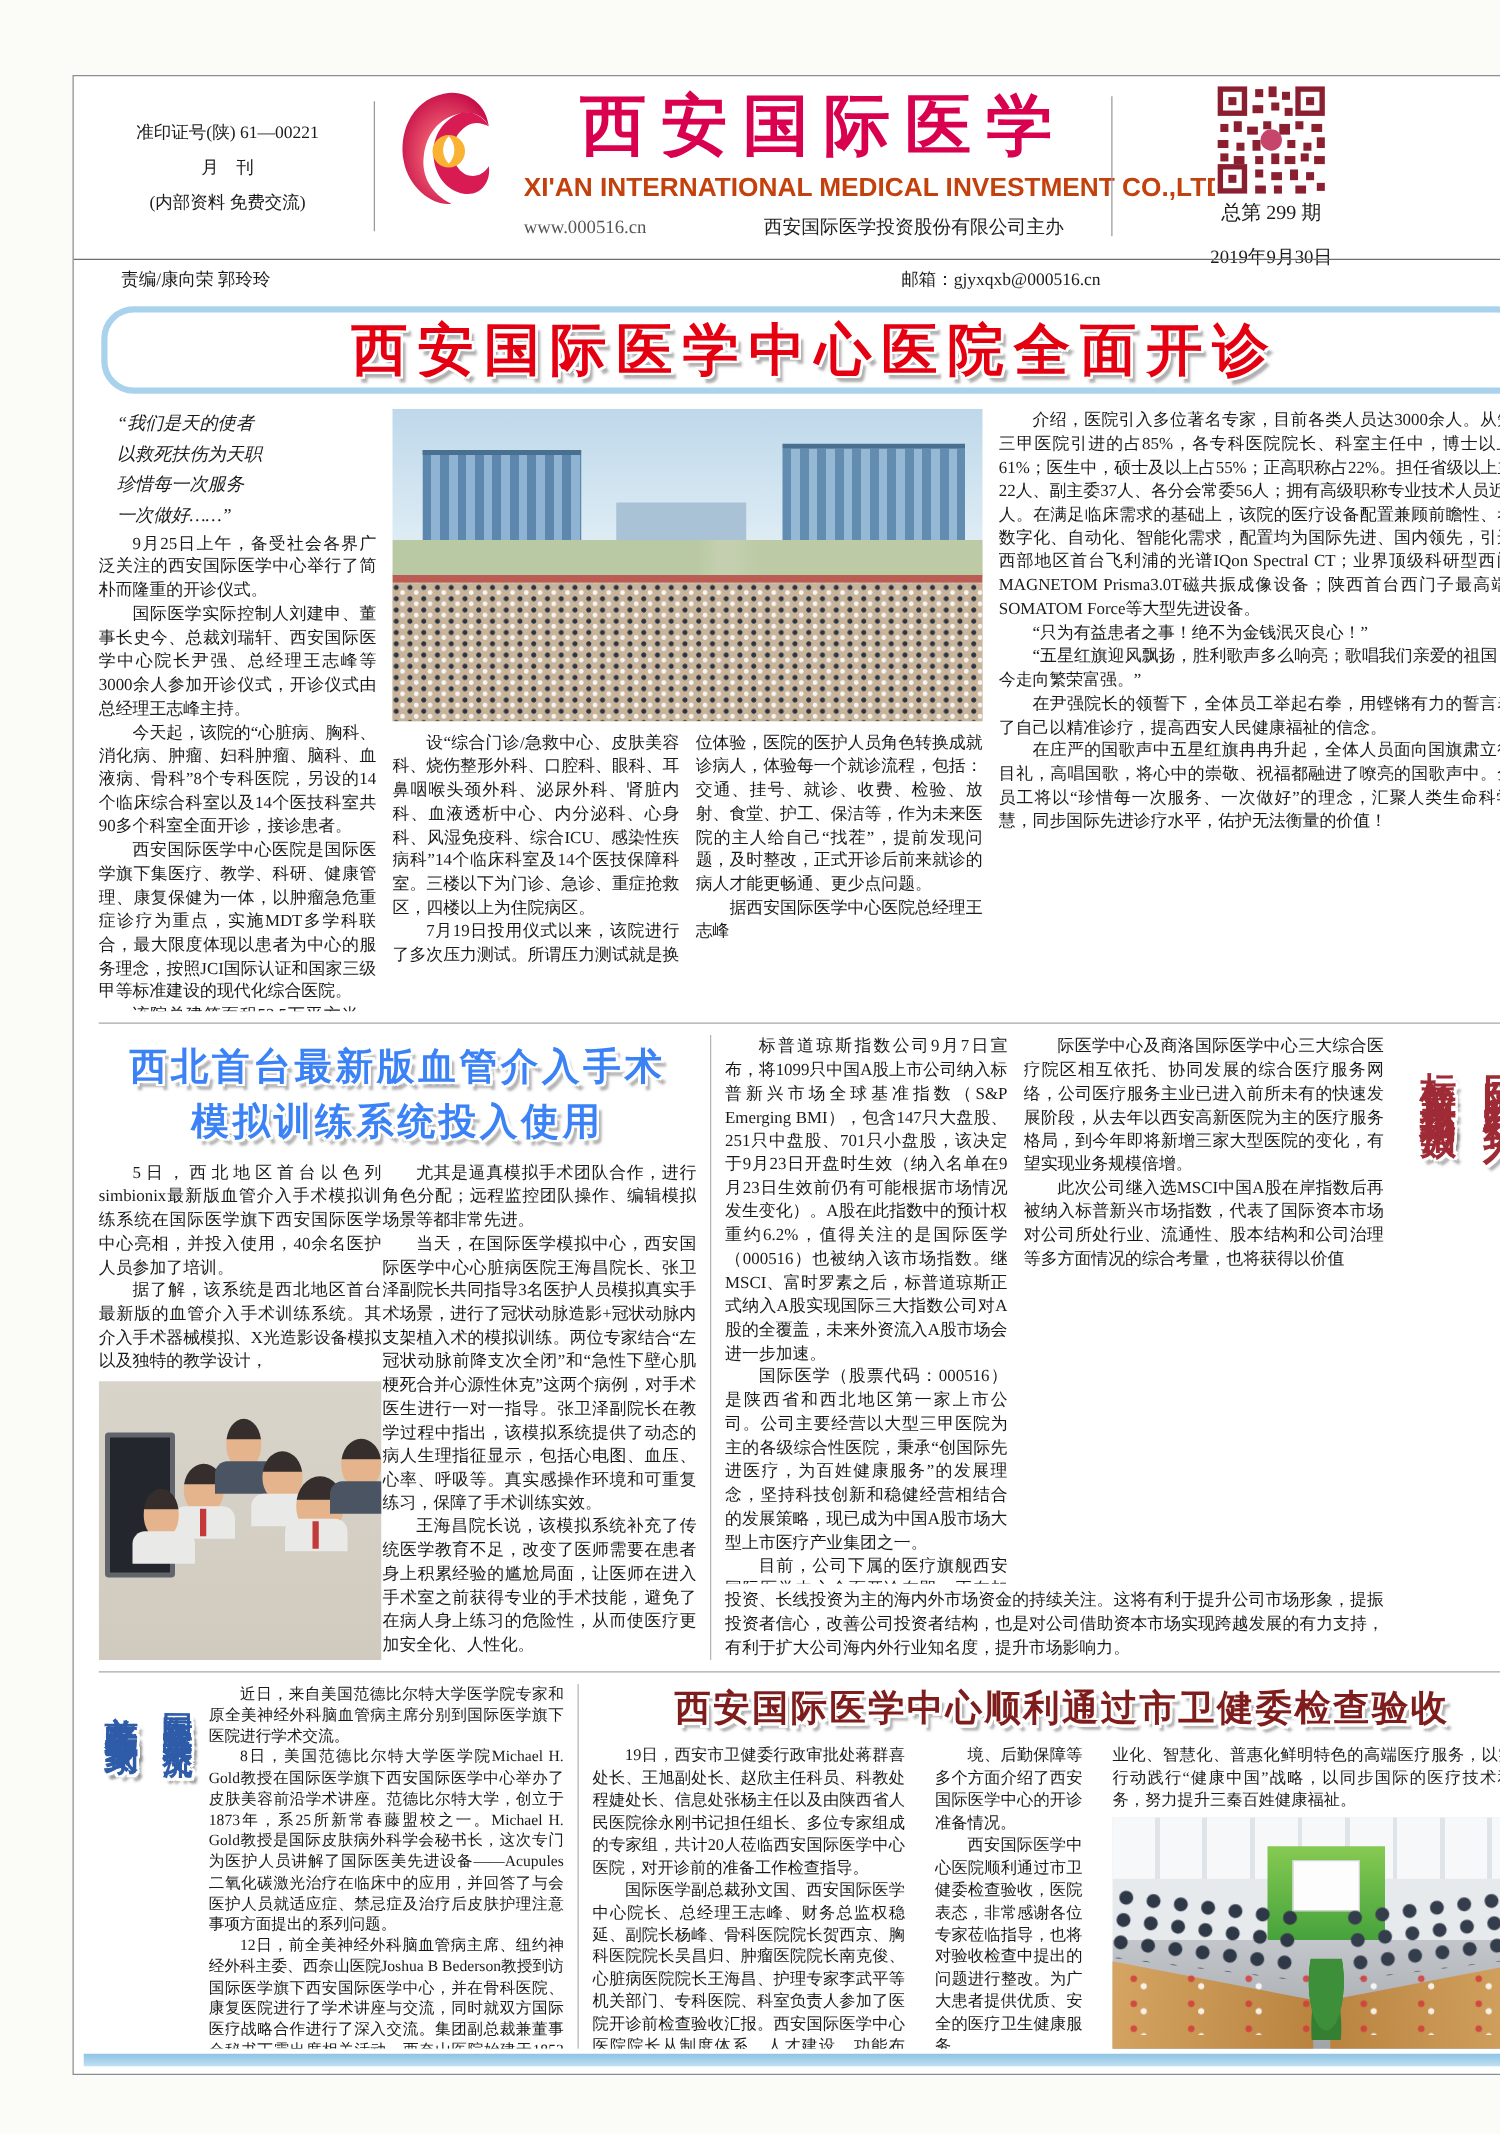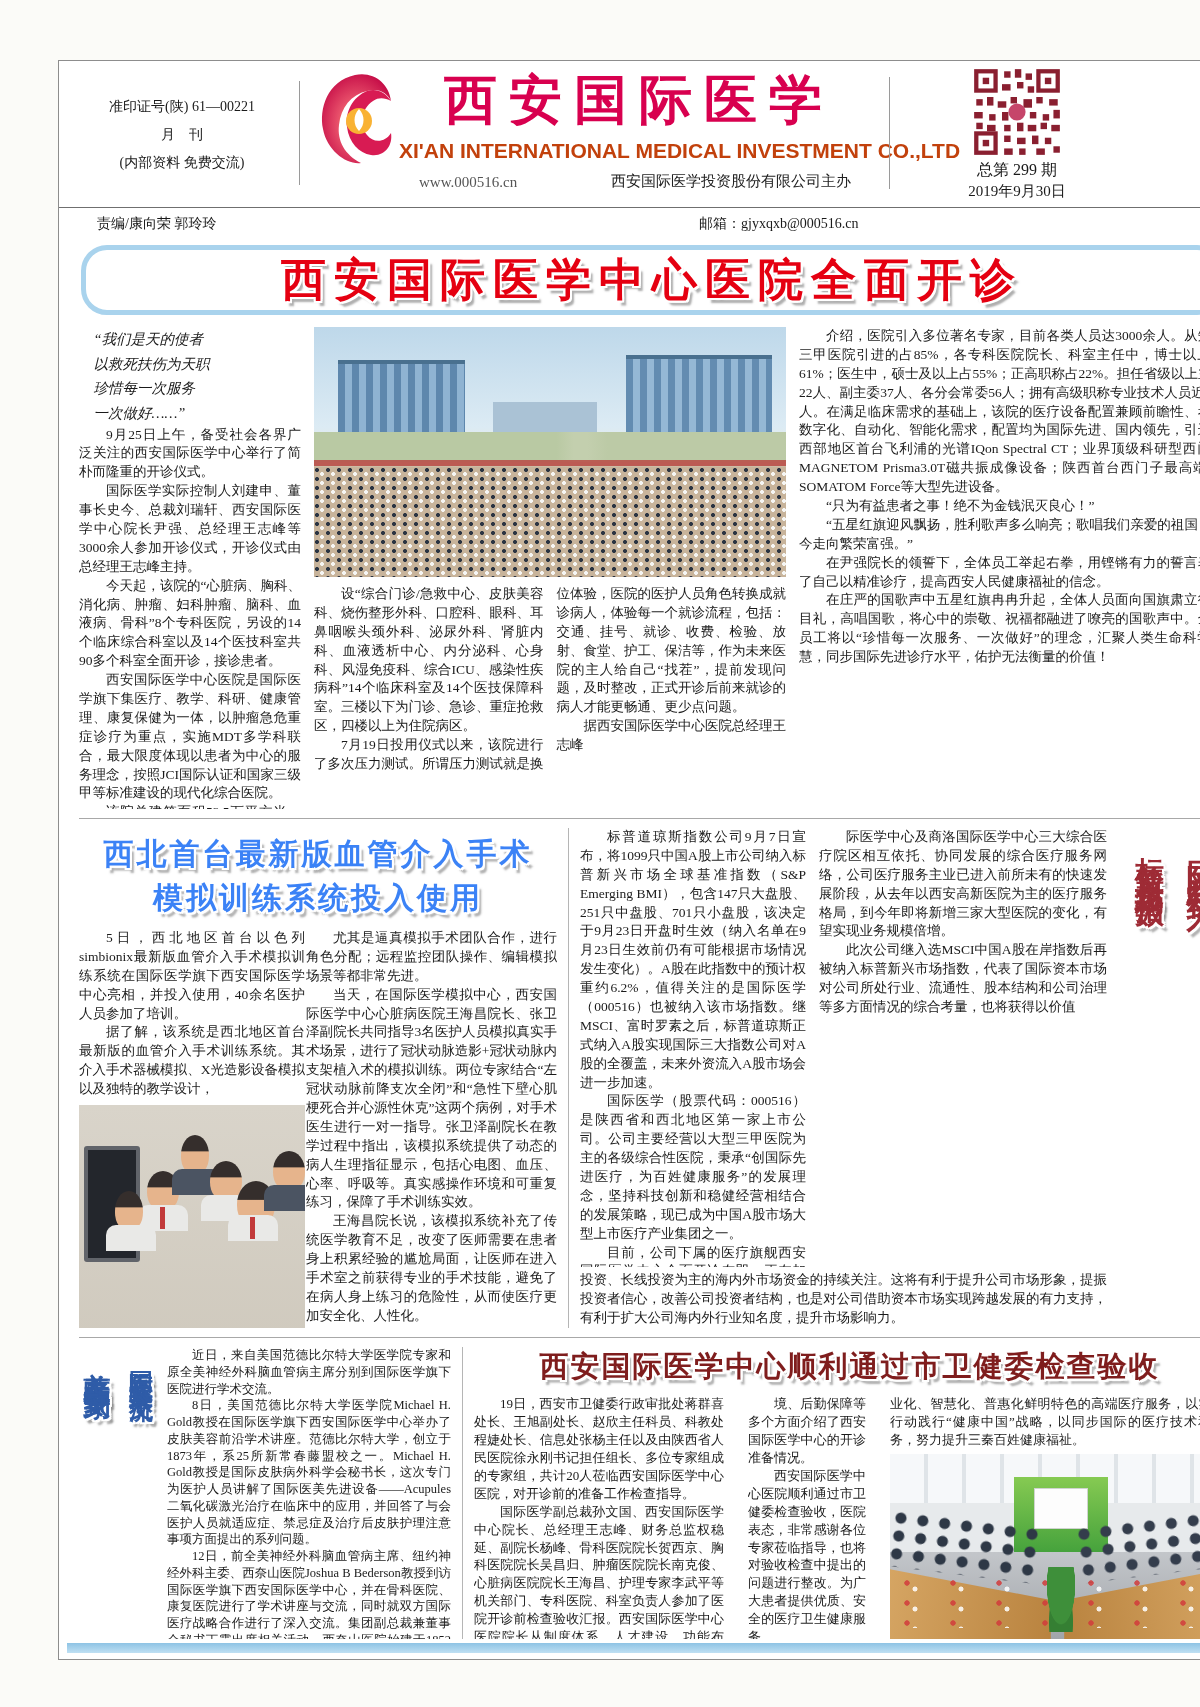--- a/index.html
+++ b/index.html
@@ -10,34 +10,34 @@
 }
 .frame {
   position:absolute; left:58px; top:60px; width:1188px; height:1600px;
   background:#fff; border:1px solid #8d8d8d;
 }
 
 .header { position:relative; height:146px; }
 .permit-box { position:absolute; left:16px; top:32px; width:214px; text-align:center; font-size:14px; line-height:2.0; }
 .hdr-vdiv1 { position:absolute; left:240px; top:20px; width:1px; height:104px; background:#9a9a9a; }
 .logo { position:absolute; left:256px; top:10px; width:80px; height:96px; }
-.masthead { position:absolute; left:340px; top:4px; width:480px; text-align:center; }
+.masthead { position:absolute; left:360px; top:4px; width:480px; text-align:center; }
 .masthead-cn { font-family:"Liberation Sans","DejaVu Sans",sans-serif; font-weight:900; font-size:53px; color:#d8004f; letter-spacing:12px; white-space:nowrap; }
 .masthead-en { font-family:"Liberation Sans","DejaVu Sans",sans-serif; font-weight:700; font-size:21px; color:#c2410c; margin-top:2px; white-space:nowrap; }
 .website { position:absolute; left:360px; top:113px; font-size:15px; color:#555; }
 .organizer { position:absolute; left:552px; top:111px; font-size:15px; color:#222; }
 .hdr-vdiv2 { position:absolute; left:830px; top:16px; width:1px; height:112px; background:#9a9a9a; }
 .issue-box { position:absolute; left:846px; top:6px; width:224px; text-align:center; }
 .qr { width:90px; height:90px; margin:0 auto; display:block; }
 .issue-no { font-size:16px; margin-top:3px; }
-.issue-date { font-size:15px; margin-top:1px; }
+.issue-date { font-size:15px; margin-top:15px; }
 
 .editors { position:relative; border-top:1px solid #6f6f6f; height:30px; font-size:14px; }
 .editors .names { position:absolute; left:38px; top:7px; }
-.editors .email { position:absolute; left:640px; top:7px; }
+.editors .email { position:absolute; left:662px; top:7px; }
 
 .content { padding:4px 20px 0; }
 .outline { text-shadow:-2px 0 #fff,2px 0 #fff,0 -2px #fff,0 2px #fff,-2px -2px #fff,2px -2px #fff,-2px 2px #fff,2px 2px #fff,4px 5px 2px rgba(140,140,140,.7); }
 .para { font-size:13.5px; line-height:1.4; text-align:justify; text-indent:2em; }
 .quote-line { font-size:14.5px; font-style:italic; line-height:1.7; text-indent:1em; }
 .noindent { text-indent:0; }
 .hrule { height:1px; background:#a8a8a8; margin:9px 0; }
 .vdiv { width:1px; background:#b5b5b5; margin:0 11px; }
 
 .headline1-box { height:70px; border:5px solid #a9d3ed; border-radius:26px; display:flex; align-items:center; justify-content:center; margin:4px 2px 12px; }

